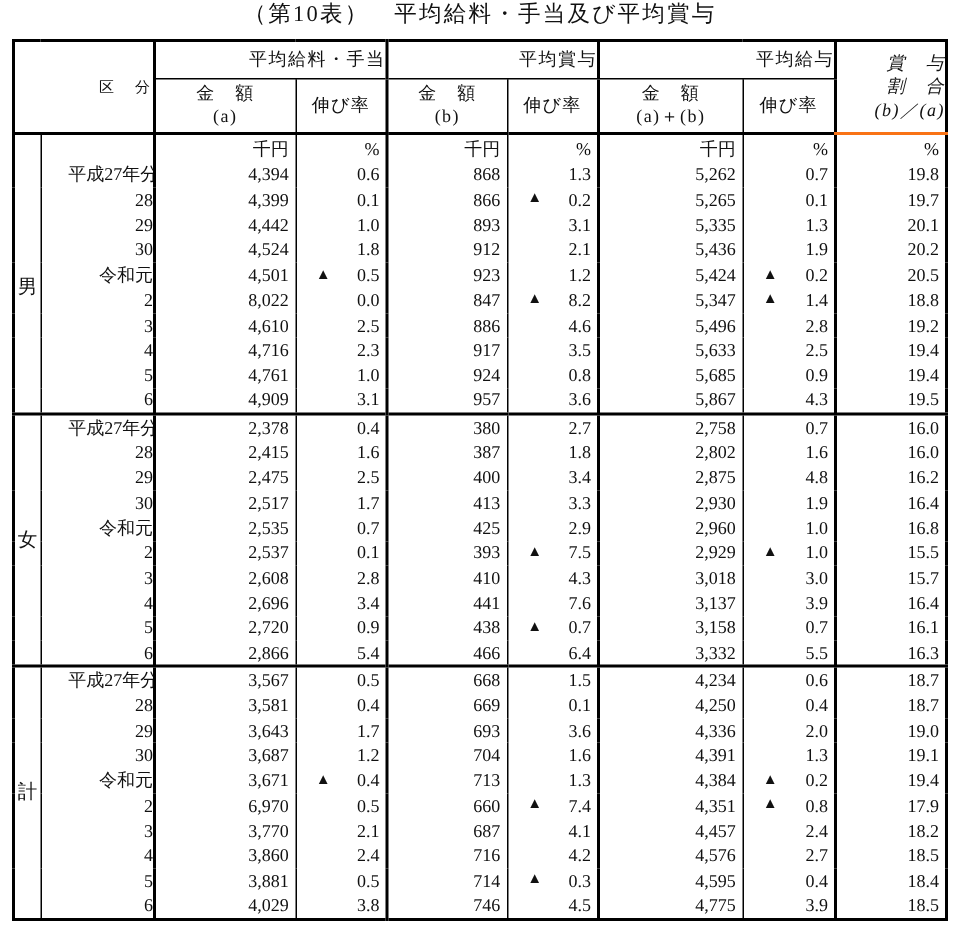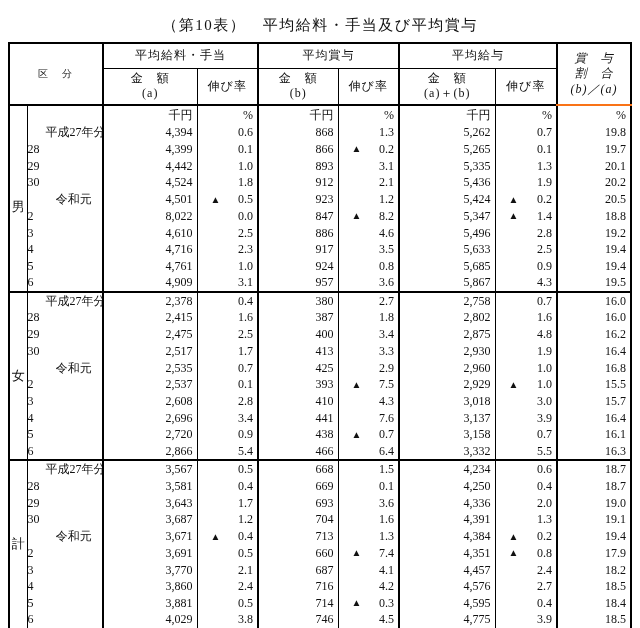--- a/index.html
+++ b/index.html
@@ -1,38 +1,38 @@
 <!DOCTYPE html>
 <html><head>
 <meta charset="utf-8">
 <style>
   * { margin:0; padding:0; box-sizing:border-box; }
   html,body { width:640px; height:628px; background:#ffffff; color:#111;
     font-family:"Liberation Serif","DejaVu Serif",serif; }
-  .title { text-align:center; font-size:15px; margin-top:16px; letter-spacing:1.5px; }
+  .title { text-align:center; font-size:15px; margin-top:0; letter-spacing:1.5px; }
   table.stat { border-collapse:collapse; table-layout:fixed; width:622px;
     margin:7px 0 0 8px; border:2px solid #000; }
   th,td { font-weight:normal; font-size:12px; white-space:nowrap; overflow:hidden; }
   
   .v1 { border-right:1px solid #000; }
   .v2 { border-right:2px solid #000; }
   
-  tr.h1 th { height:25px; }
+  tr.h1 th { height:25px;text-align:right; }
   th.grp { border-bottom:1px solid #000; border-right:2px solid #000; letter-spacing:1px; }
   th.kubun { border-bottom:2px solid #000; border-right:2px solid #000; font-size:10px; letter-spacing:2px; }
   tr.h2 th { height:37px; border-bottom:2px solid #000; line-height:1.25; letter-spacing:1px; }
   th.ratio-head { border-bottom:2px solid #f97316; line-height:1.3; letter-spacing:1px;font-style:italic; }
   
   tr.units td { height:19px;margin-top:23px; }
   td.num { text-align:right; padding-right:4px; }
   tr.data-row td { height:16.7px; }
   tr.section-start td { border-top:2px solid #000; }
   td.group-cell { text-align:center; vertical-align:middle; font-size:13px; }
-  td.year-cell { text-align:center; padding-left:18px; }
-  td.year-cell.center { text-align:left; padding-left:0; }
+  td.year-cell { text-align:right; padding-left:18px; }
+  td.year-cell.center { text-align:right; padding-left:0; }
   td.rate { position:relative; }
   span.tri { position:absolute; left:13px; top:50%; transform:translateY(-52%); font-size:10px; line-height:1; }
 </style>
 </head>
 <body>
 
 <div class="title">（第10表）　平均給料・手当及び平均賞与</div>
 
 <table class="stat">
   <colgroup>
@@ -336,21 +336,21 @@
         <td class="num v1">3,671</td>
         <td class="num rate v2"><span class="tri">▲</span>0.4</td>
         <td class="num v1">713</td>
         <td class="num rate v2">1.3</td>
         <td class="num v1">4,384</td>
         <td class="num rate v2"><span class="tri">▲</span>0.2</td>
         <td class="num">19.4</td>
       </tr>
       <tr class="data-row">
         <td class="year-cell v2 center">2</td>
-        <td class="num v1">3,691</td>
+        <td class="num v1">6,970</td>
         <td class="num rate v2">0.5</td>
         <td class="num v1">660</td>
         <td class="num rate v2"><span class="tri">▲</span>7.4</td>
         <td class="num v1">4,351</td>
         <td class="num rate v2"><span class="tri">▲</span>0.8</td>
         <td class="num">17.9</td>
       </tr>
       <tr class="data-row">
         <td class="year-cell v2 center">3</td>
         <td class="num v1">3,770</td>

